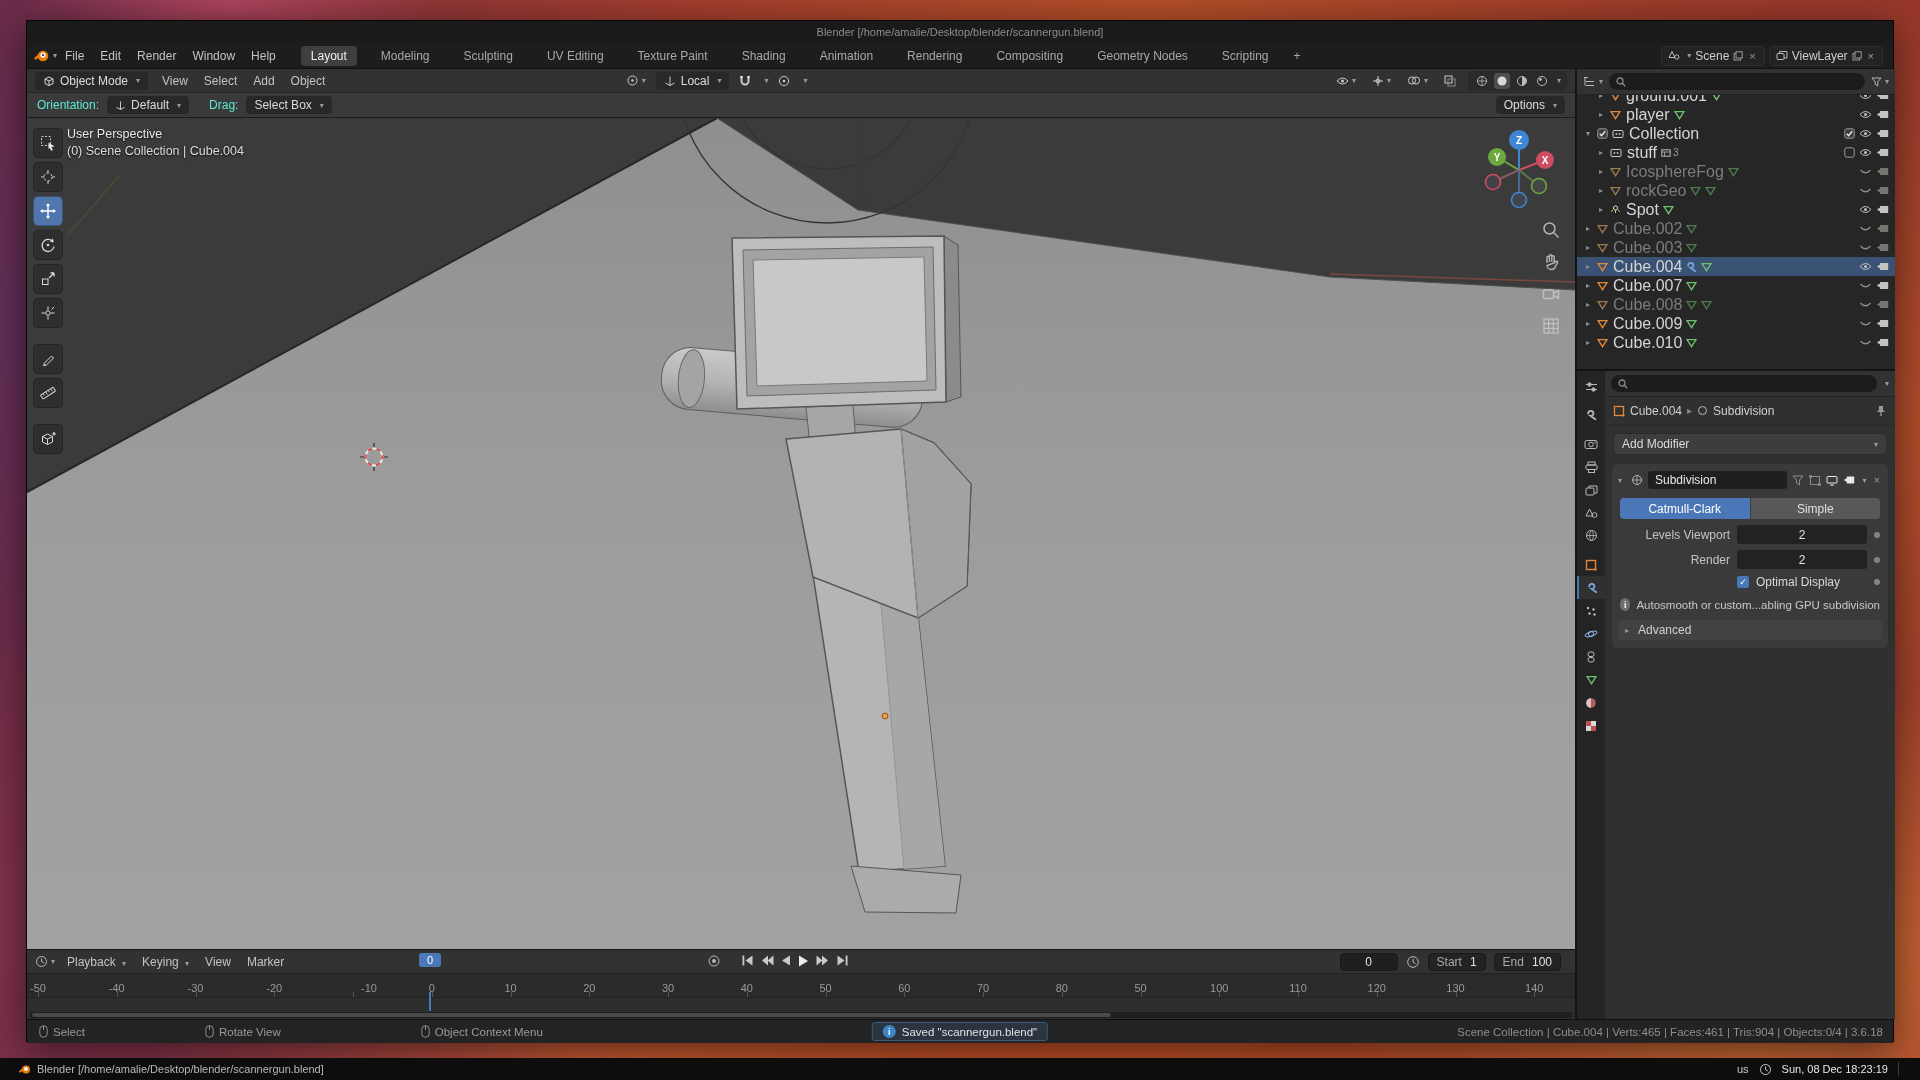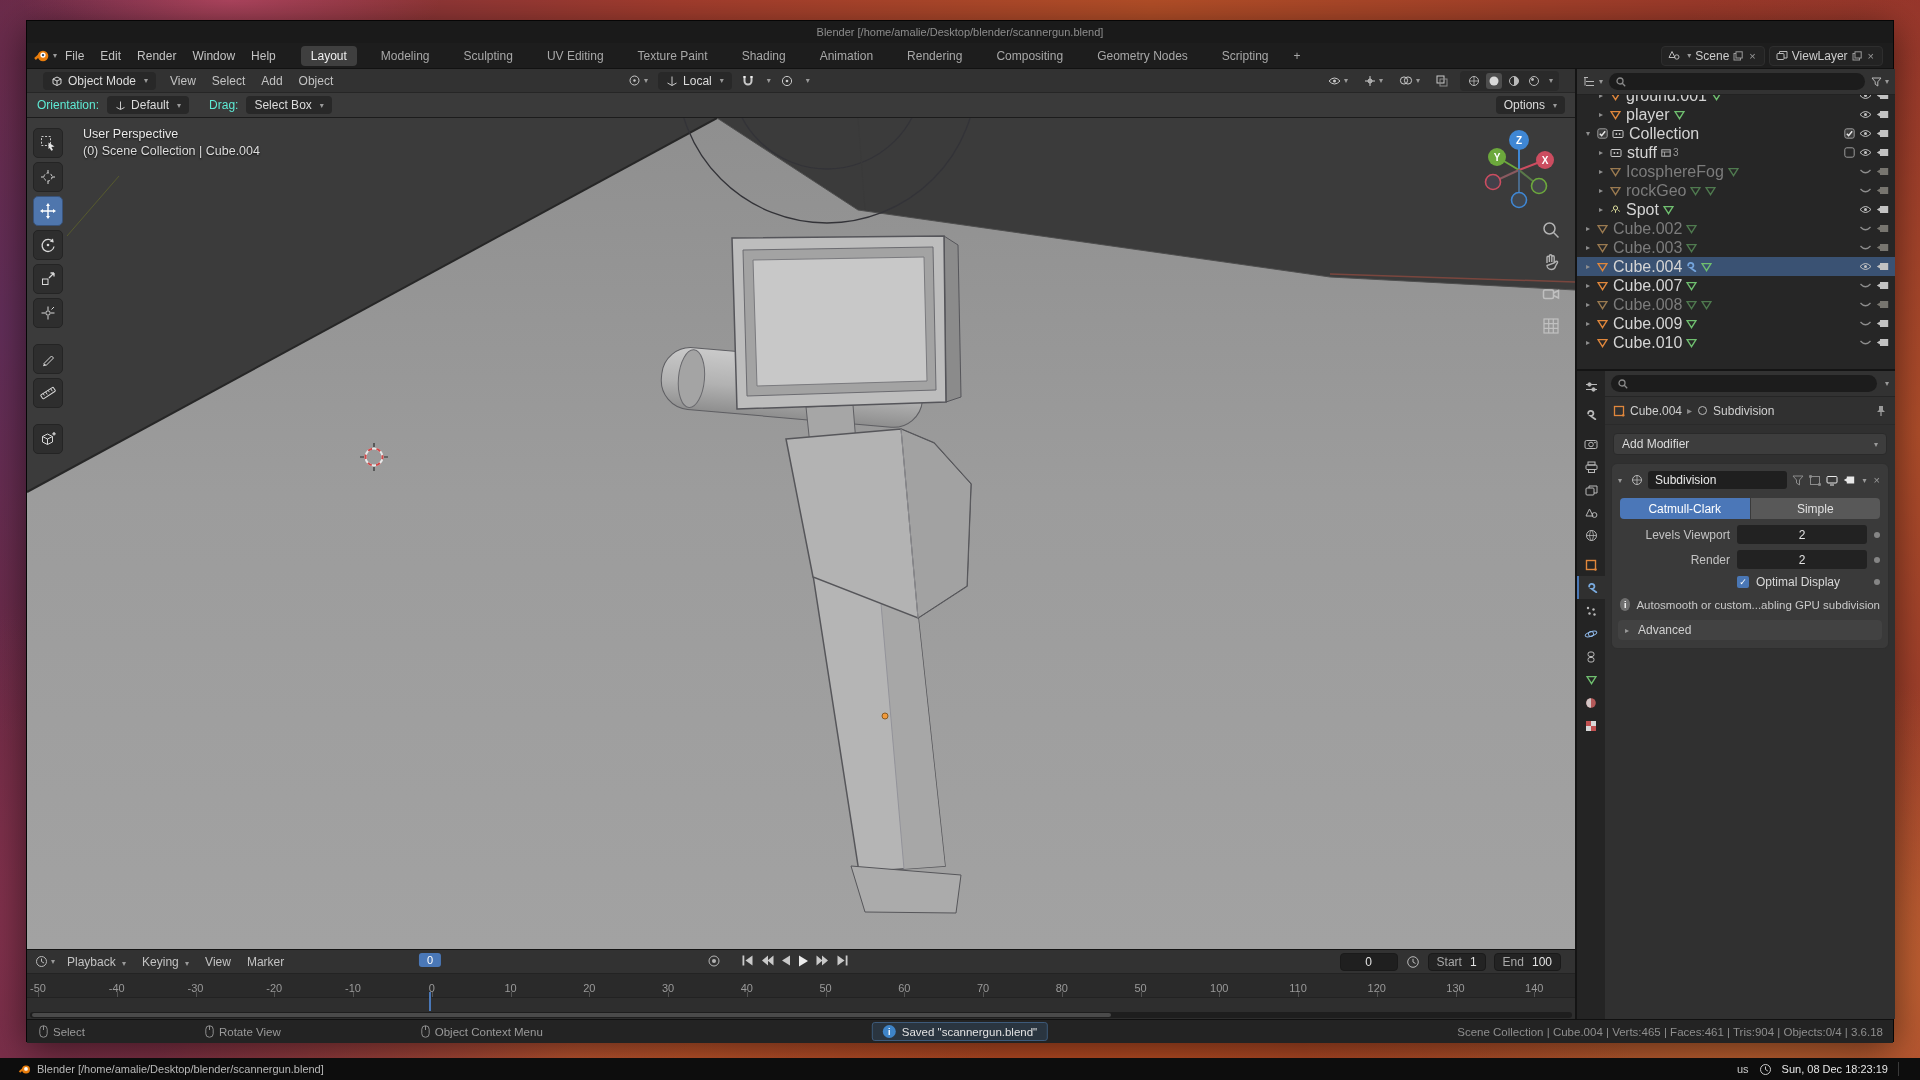--- a/index.html
+++ b/index.html
@@ -28,35 +28,35 @@
 #workspace-tabs{display:flex;align-items:center;margin-left:10px;}
 .ws-tab{padding:3px 10px;color:#a8a8a8;border-radius:4px;margin:0 7px;}
 .ws-tab.active{background:#3f3f3f;color:#efefef;}
 .ws-add{color:#a8a8a8;padding:0 8px;}
 #topbar-right{margin-left:auto;display:flex;align-items:center;gap:4px;padding-right:4px;}
 .tb-widget{display:flex;align-items:center;gap:4px;background:#232323;border:1px solid #2e2e2e;border-radius:4px;padding:2px 6px;color:#cdcdcd;}
 .mini-ico{display:inline-flex;align-items:center;}
 .x-ico{color:#9a9a9a;font-size:11px;padding:0 2px;}
 
 
-#vp-header{position:absolute;left:0;top:48px;width:1548px;height:24px;background:#323232;border-bottom:1px solid #262626;display:flex;align-items:center;padding:0 16px;}
+#vp-header{position:absolute;left:0;top:48px;width:1548px;height:24px;background:#323232;border-bottom:1px solid #262626;display:flex;align-items:center;padding:0 8px;}
 .pill{display:inline-flex;align-items:center;gap:5px;background:#282828;border-radius:4px;padding:2px 8px;color:#dcdcdc;}
 .hbtn{display:inline-flex;align-items:center;padding:2px 4px;border-radius:3px;}
 #vph-center{display:flex;align-items:center;gap:6px;}
 #vph-right{margin-left:auto;display:flex;align-items:center;gap:8px;}
 .shading-group{display:inline-flex;align-items:center;gap:4px;background:#2a2a2a;border-radius:4px;padding:2px 6px;}
 .shade-btn{display:inline-flex;width:16px;height:16px;align-items:center;justify-content:center;border-radius:3px;}
 .shade-btn.active{background:#4d4d4d;}
 #tool-settings{position:absolute;left:0;top:72px;width:1548px;height:25px;background:#3a3a3a;border-bottom:1px solid #1c1c1c;display:flex;align-items:center;padding:0 10px;gap:8px;}
 .ts-label{color:#5eead4;}
 #ts-options{margin-left:auto;display:flex;align-items:center;}
 
 
 #canvas{position:absolute;left:0;top:97px;width:1548px;height:831px;background:#3b3b3b;overflow:hidden;}
-#vp-overlay-text{position:absolute;left:56px;top:8px;line-height:17px;color:#e9e9e9;font-size:12.5px;text-shadow:0 1px 2px rgba(0,0,0,.8);}
+#vp-overlay-text{position:absolute;left:40px;top:8px;line-height:17px;color:#e9e9e9;font-size:12.5px;text-shadow:0 1px 2px rgba(0,0,0,.8);}
 #vp-overlay-text .sub{color:#dcdcdc;}
 #tools-col{position:absolute;left:6px;top:10px;display:flex;flex-direction:column;gap:4px;}
 .tool-btn{width:30px;height:30px;background:#2e2e2e;border:1px solid #242424;border-radius:5px;display:flex;align-items:center;justify-content:center;}
 .tool-btn.active{background:#4f76ad;border-color:#39537a;}
 .tool-gap{height:8px;}
 #gizmo{position:absolute;right:10px;top:6px;}
 #nav-icons{position:absolute;right:14px;top:102px;display:flex;flex-direction:column;gap:9px;align-items:center;}
 .nav-ico{opacity:.85;}
 
 
@@ -565,21 +565,21 @@
     </div>
     <div id="ruler">
         <span class="tick-label" style="left: 11px;">-50</span>
         <span class="tick-line" style="left: 11px;"></span>
         <span class="tick-label" style="left: 89.75px;">-40</span>
         <span class="tick-line" style="left: 89.75px;"></span>
         <span class="tick-label" style="left: 168.5px;">-30</span>
         <span class="tick-line" style="left: 168.5px;"></span>
         <span class="tick-label" style="left: 247.25px;">-20</span>
         <span class="tick-line" style="left: 247.25px;"></span>
-        <span class="tick-label" style="left: 326px; text-align: right;">-10</span>
+        <span class="tick-label" style="left: 342px; text-align: right;">-10</span>
         <span class="tick-line" style="left: 326px;"></span>
         <span class="tick-label" style="left: 404.75px;">0</span>
         <span class="tick-line" style="left: 404.75px;"></span>
         <span class="tick-label" style="left: 483.5px;">10</span>
         <span class="tick-line" style="left: 483.5px;"></span>
         <span class="tick-label" style="left: 562.25px;">20</span>
         <span class="tick-line" style="left: 562.25px;"></span>
         <span class="tick-label" style="left: 641px;">30</span>
         <span class="tick-line" style="left: 641px;"></span>
         <span class="tick-label" style="left: 719.75px;">40</span>

